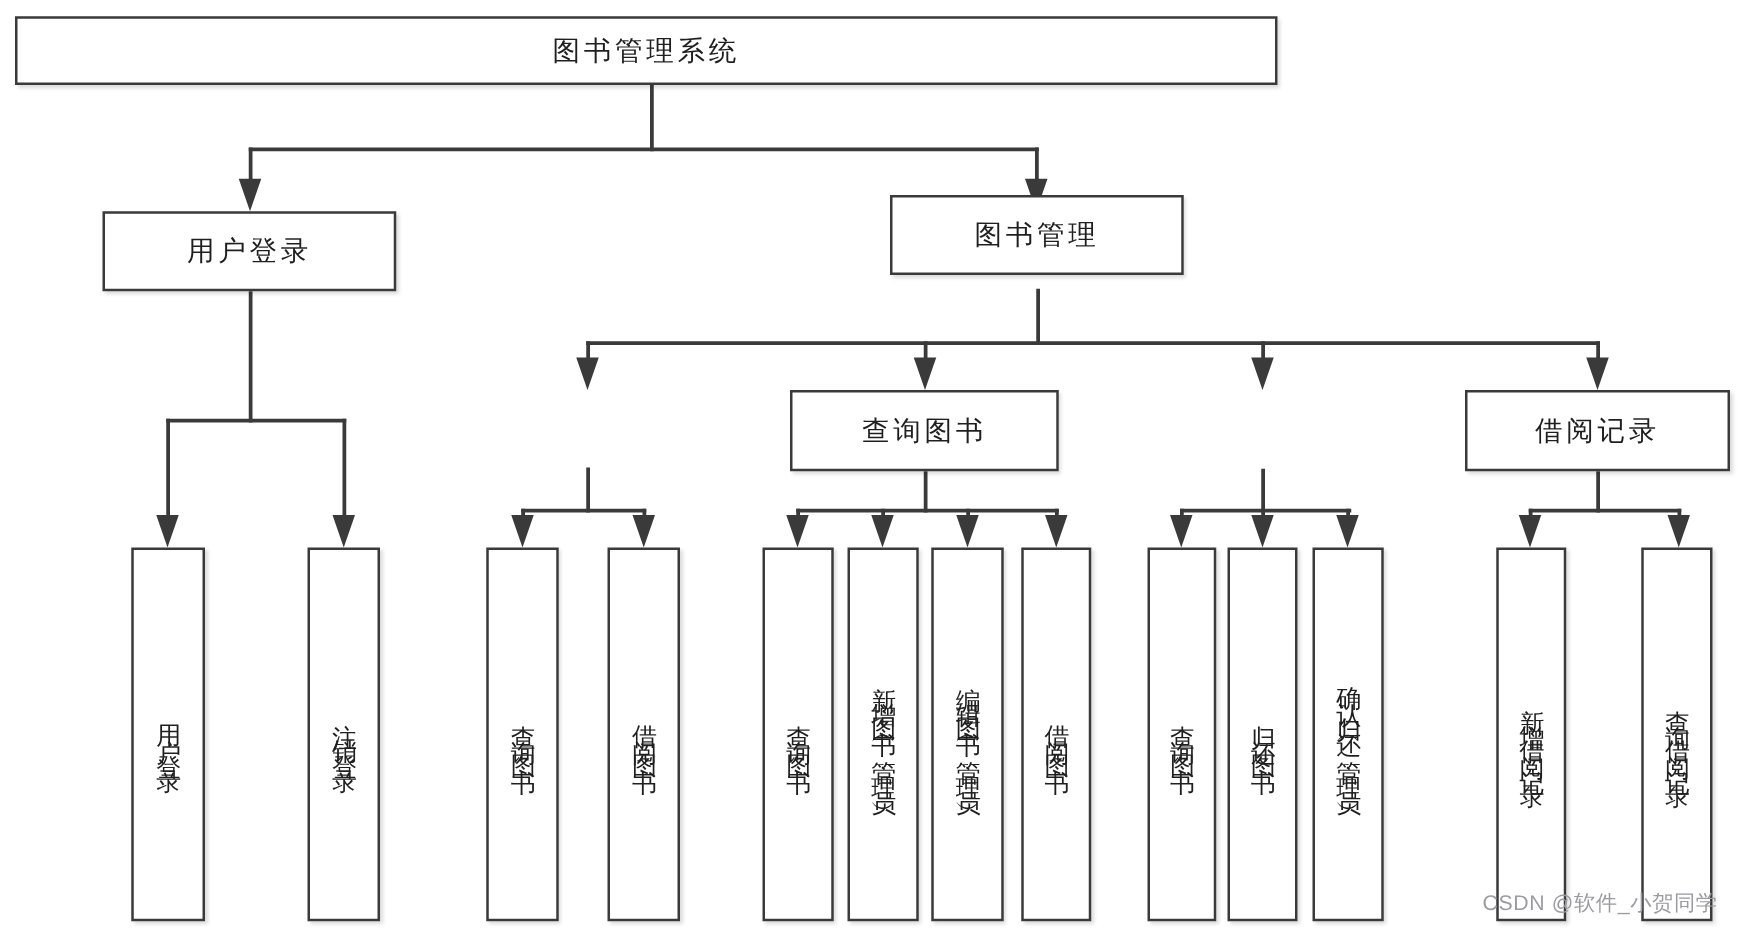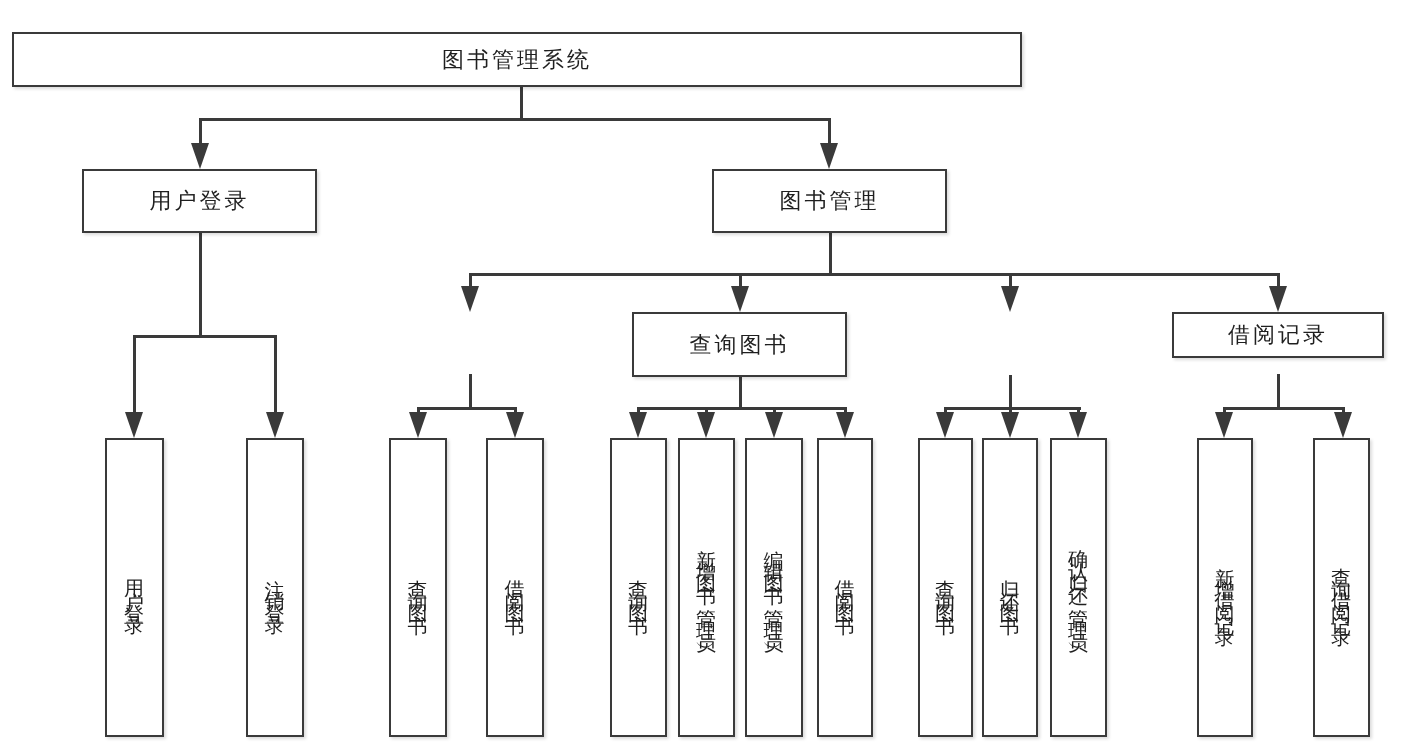--- a/index.html
+++ b/index.html
@@ -74,40 +74,41 @@
   <div class="vl" style="left:1076.5px;top:407px;height:8px;"></div>
   <div class="ah" style="left:1069px;top:412px;"></div>
 
   <div class="vl" style="left:1276.5px;top:374px;height:36px;"></div>
   <div class="hl" style="left:1222.5px;top:407px;width:122px;"></div>
   <div class="vl" style="left:1222.5px;top:407px;height:8px;"></div>
   <div class="ah" style="left:1215px;top:412px;"></div>
   <div class="vl" style="left:1341.5px;top:407px;height:8px;"></div>
   <div class="ah" style="left:1334px;top:412px;"></div>
 
-  <div class="box hbox" style="left:12px;top:13px;width:1010px;height:55px;margin-top:19px;">图书管理系统</div>
+  <div class="box hbox" style="left:12px;top:13px;width:1010px;height:55px;">图书管理系统</div>
 
   <div class="box hbox" style="left:82px;top:169px;width:235px;height:64px;">用户登录</div>
-  <div class="box hbox" style="left:712px;top:169px;width:235px;height:64px;">图书管理</div>
+  <div class="box hbox" style="left:712px;top:156px;width:235px;height:64px;">图书管理</div>
 
   <div class="box hbox" style="left:632px;top:312px;width:215px;height:65px;">查询图书</div>
-  <div class="box hbox" style="left:1172px;top:312px;width:212px;height:46px;">借阅记录</div>
+  <div class="box hbox" style="left:1172px;top:312px;width:212px;height:65px;">借阅记录</div>
 
   <div class="box vbox" style="left:105px;top:438px;width:59px;height:299px;">用户登录</div>
   <div class="box vbox" style="left:246px;top:438px;width:58px;height:299px;">注销登录</div>
 
   <div class="box vbox" style="left:389px;top:438px;width:58px;height:299px;">查询图书</div>
   <div class="box vbox" style="left:486px;top:438px;width:58px;height:299px;">借阅图书</div>
 
   <div class="box vbox" style="left:610px;top:438px;width:57px;height:299px;">查询图书</div>
   <div class="box vbox" style="left:678px;top:438px;width:57px;height:299px;">新增图书（管理员）</div>
   <div class="box vbox" style="left:745px;top:438px;width:58px;height:299px;">编辑图书（管理员）</div>
   <div class="box vbox" style="left:817px;top:438px;width:56px;height:299px;">借阅图书</div>
 
   <div class="box vbox" style="left:918px;top:438px;width:55px;height:299px;">查询图书</div>
   <div class="box vbox" style="left:982px;top:438px;width:56px;height:299px;">归还图书</div>
   <div class="box vbox" style="left:1050px;top:438px;width:57px;height:299px;">确认归还（管理员）</div>
 
   <div class="box vbox" style="left:1197px;top:438px;width:56px;height:299px;">新增借阅记录</div>
   <div class="box vbox" style="left:1313px;top:438px;width:57px;height:299px;">查询借阅记录</div>
 
+  <div class="wm">CSDN @软件_小贺同学</div>
 
 </div>
 
 </body></html>

